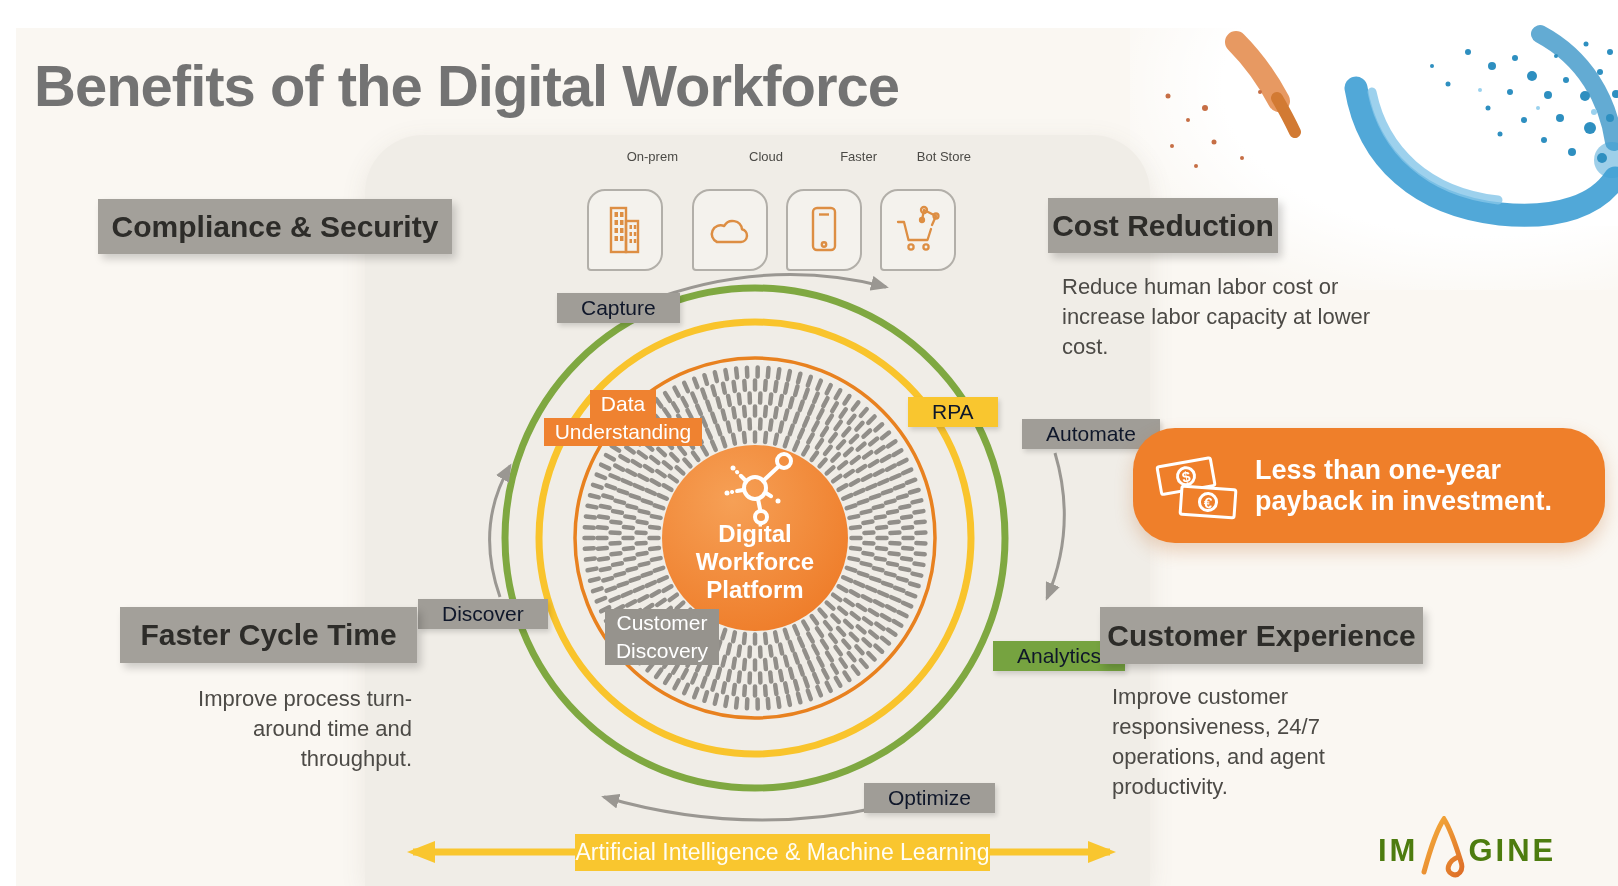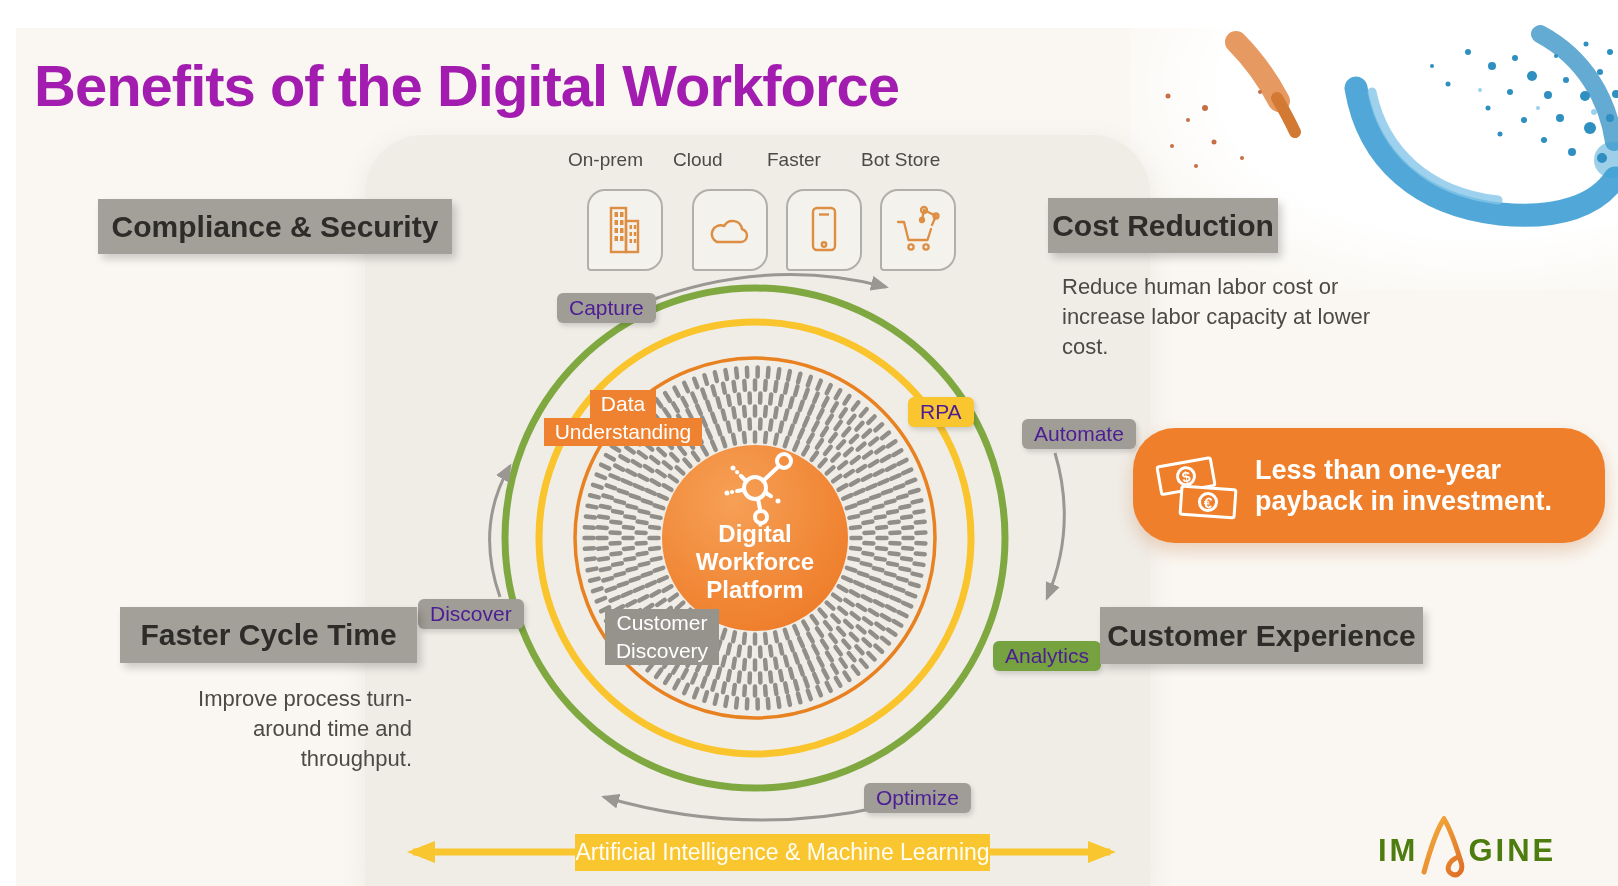--- a/index.html
+++ b/index.html
@@ -6,42 +6,42 @@
   #stage{position:relative;width:1618px;height:886px;overflow:hidden;background:#ffffff;}
   .slide-bg{position:absolute;left:16px;top:28px;width:1602px;height:858px;background:#FAF7F2;}
   .white-zone{position:absolute;left:1130px;top:28px;width:488px;height:262px;
     background:radial-gradient(ellipse at 72% 22%, #ffffff 52%, rgba(255,255,255,0) 80%);}
   .white-corner{position:absolute;left:1462px;top:28px;width:156px;height:198px;background:#ffffff;
     border-radius:0 0 0 70px;opacity:.8;}
   .panel{position:absolute;left:365px;top:135px;width:785px;height:751px;background:#F0EDE7;
     border-radius:58px 58px 0 0;box-shadow:0 6px 26px rgba(110,100,82,.10);}
   svg.layer{position:absolute;left:0;top:0;width:1618px;height:886px;}
 
-  .title{position:absolute;left:34px;top:52px;font-size:58px;font-weight:bold;color:#a21caf;letter-spacing:-1px;}
+  .title{position:absolute;left:34px;top:52px;font-size:58px;font-weight:bold;color:#737373;letter-spacing:-1px;}
 
   .benefit-title{position:absolute;display:flex;align-items:center;justify-content:center;background:#A3A09A;
     color:#2D2C29;font-weight:bold;font-size:30px;box-shadow:4px 5px 8px rgba(0,0,0,.18);white-space:nowrap;}
   #b0t{left:98px;top:199px;width:354px;height:55px;}
   #b1t{left:1048px;top:198px;width:230px;height:55px;}
   #b2t{left:120px;top:607px;width:297px;height:56px;}
   #b3t{left:1100px;top:607px;width:323px;height:57px;}
   .benefit-desc{position:absolute;font-size:22px;line-height:30px;color:#4C4A46;white-space:pre-line;}
   #b0d{right:1166px;top:272px;text-align:right;}
   #b1d{left:1062px;top:272px;text-align:left;}
   #b2d{right:1206px;top:684px;text-align:right;}
   #b3d{left:1112px;top:682px;text-align:left;}
 
-  .plat-label{position:absolute;top:149px;width:110px;text-align:left;font-size:19px;color:#4B4A46;}
+  .plat-label{position:absolute;top:149px;width:110px;text-align:right;font-size:13px;color:#4B4A46;}
   #pl0{left:568px;} #pl1{left:673px;} #pl2{left:767px;} #pl3{left:861px;}
   .plat-box{position:absolute;top:189px;width:72px;height:78px;border:2px solid #B2AFA9;
     border-radius:18px 18px 18px 4px;background:rgba(255,255,255,.28);display:flex;align-items:center;justify-content:center;}
   #pb0{left:587px;} #pb1{left:692px;} #pb2{left:786px;} #pb3{left:880px;}
 
-  .tag{position:absolute;color:#4c1d95;font-size:21px;padding:3px 12px;background:#A09D97;
-    box-shadow:2px 3px 5px rgba(0,0,0,.15);white-space:nowrap;border-radius:6px;}
+  .tag{position:absolute;color:#0f172a;font-size:21px;padding:3px 24px;background:#A09D97;
+    box-shadow:2px 3px 5px rgba(0,0,0,.15);white-space:nowrap;}
   #tag-capture{left:557px;top:293px;}
   #tag-discover{left:418px;top:599px;}
   #tag-automate{left:1022px;top:419px;}
   #tag-optimize{left:864px;top:783px;}
   #tag-rpa{left:908px;top:397px;background:#F9C62F;}
   #tag-analytics{left:993px;top:641px;background:#76A340;}
 
   .stack{position:absolute;text-align:center;line-height:0;}
   .stack div{line-height:normal;}
   #du{left:538px;top:390px;width:170px;}
@@ -742,20 +742,24 @@
   <div class="benefit-title" id="b0t">Compliance &amp; Security</div>
   <div class="benefit-title" id="b1t">Cost Reduction</div>
   <div class="benefit-desc" id="b1d">Reduce human labor cost or
 increase labor capacity at lower
 cost.</div>
   <div class="benefit-title" id="b2t">Faster Cycle Time</div>
   <div class="benefit-desc" id="b2d">Improve process turn-
 around time and
 throughput.</div>
   <div class="benefit-title" id="b3t">Customer Experience</div>
+  <div class="benefit-desc" id="b3d">Improve customer
+responsiveness, 24/7
+operations, and agent
+productivity.</div>
 
   <div class="callout">
     <svg class="money" width="86" height="72" viewBox="0 0 86 72">
       <g fill="none" stroke="#FFFFFF" stroke-width="3" stroke-linejoin="round">
         <g transform="rotate(-10 32 26)">
           <rect x="4" y="12" width="54" height="28" rx="2"></rect>
           <circle cx="31" cy="26" r="8.5"></circle>
         </g>
       </g>
       <text x="31" y="32" transform="rotate(-10 32 26)" text-anchor="middle" font-size="15" font-weight="bold" fill="#FFFFFF" font-family="Liberation Sans, sans-serif">$</text>

